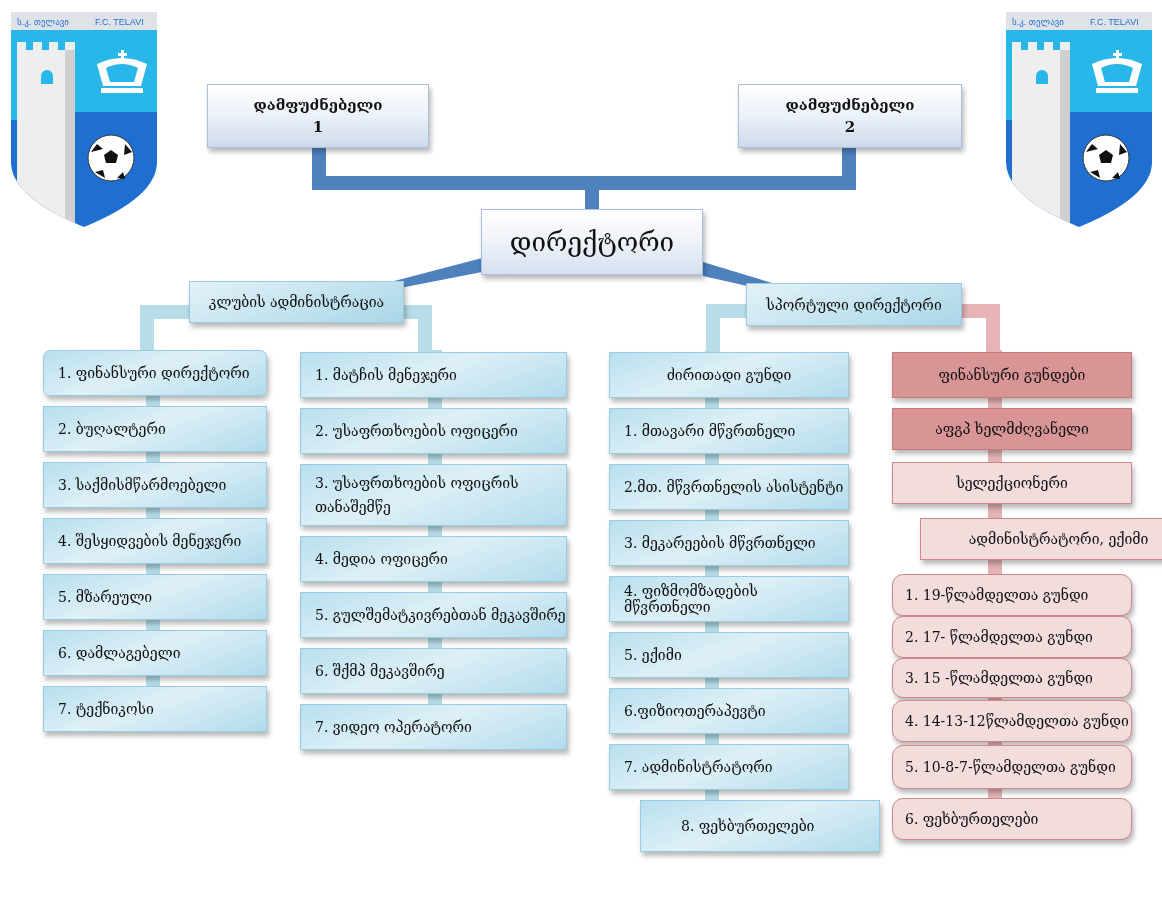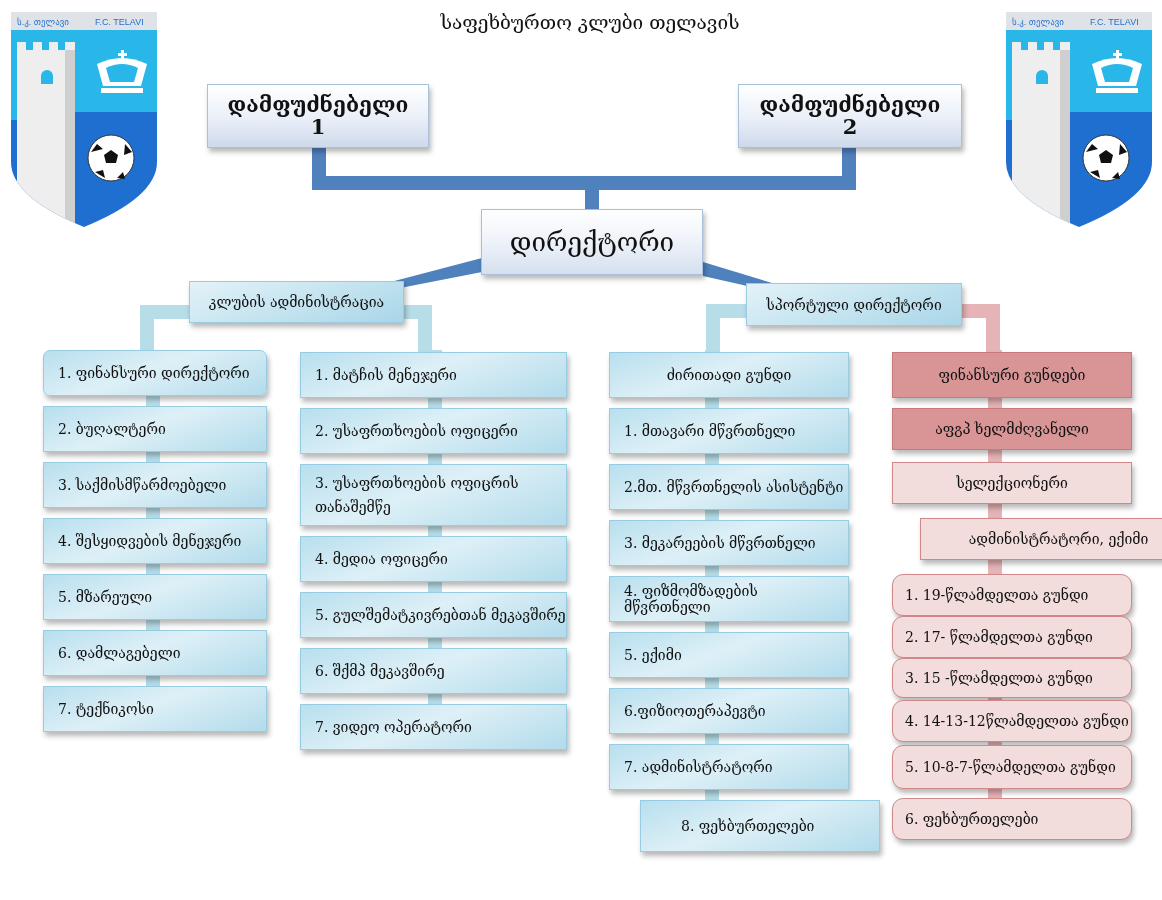--- a/index.html
+++ b/index.html
@@ -19,38 +19,37 @@
   .conn { position: absolute; }
   .c-dark { background: #4f81bd; }
   .c-light { background: #b7dde8; }
   .c-pink { background: #e6b3b6; }
 
   
   .box { position: absolute; display: flex; align-items: center; font-size: 14px;
          box-shadow: 2px 4px 5px rgba(0,0,0,0.28); }
   .box-top { background: linear-gradient(180deg, #ffffff 0%, #e9eff8 55%, #cdd9ea 100%);
              border: 1px solid #a9bfdc; justify-content: center; flex-direction: column;
-             text-align: center; font-weight: bold; font-size: 21px; line-height: 22px; }
+             text-align: center; font-weight: bold; font-size: 15px; line-height: 22px; }
   .box-dir { background: linear-gradient(180deg, #ffffff 0%, #eef2f9 50%, #d5e0ef 100%);
              border: 1px solid #a9bfdc; justify-content: center; font-size: 26px; }
   .box-sub { background: linear-gradient(160deg, #e3f2f8 0%, #c9e6f1 45%, #a9d6e8 100%);
              border: 1px solid #9ccbe0; justify-content: center; font-size: 14px; }
   .box-blue { background: linear-gradient(160deg, #b8dfee 0%, #def0f7 45%, #b2dbeb 100%);
               border: 1px solid #97cce2; padding-left: 14px; }
   .box-blue.center { justify-content: center; padding-left: 0; }
   .box-red-dark { background: #d99596; border: 1px solid #c7797b; justify-content: center; }
   .box-red-light { background: #f2dcdc; border: 1.5px solid #d0888a; justify-content: center; }
   .box-red-light.left { justify-content: flex-start; padding-left: 12px; border-radius: 11px; }
   .box .two-line { line-height: 24px; }
 </style>
 </head>
 <body>
 
 <div class="title">
-  <div>საფეხბურთო კლუბი თელავის</div>
 </div>
 
 <svg class="logo" style="left:11px;" viewBox="0 0 146 215">
   <defs>
     <clipPath id="shieldL">
         <path d="M0,0 H146 V150 Q146,185 73,215 Q0,185 0,150 Z"></path>
       </clipPath>
   </defs>
   <g clip-path="url(#shieldL)">
     <rect x="0" y="0" width="146" height="215" fill="#1f6fd1"></rect>

